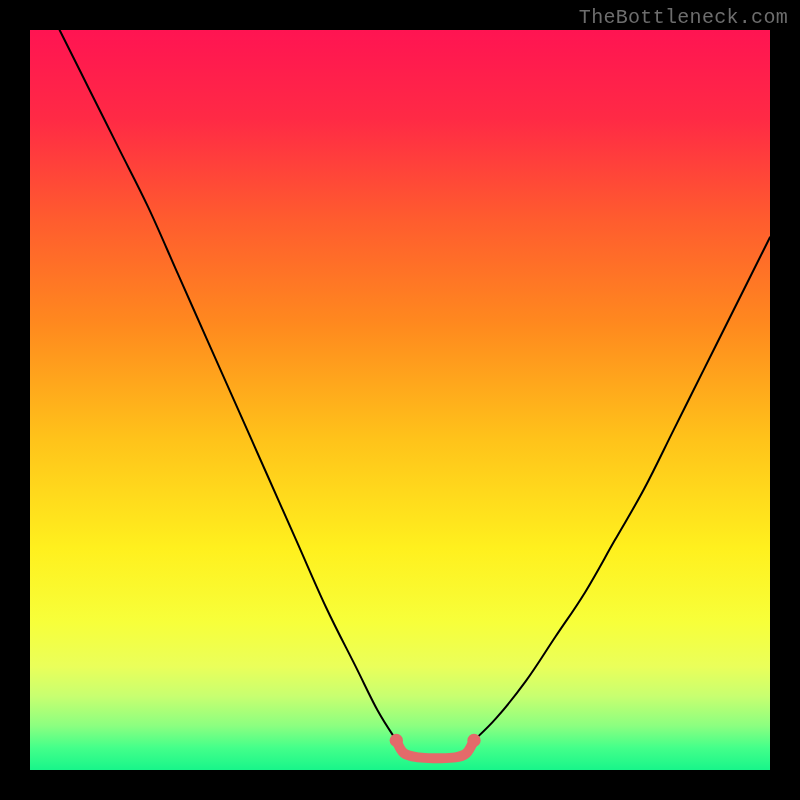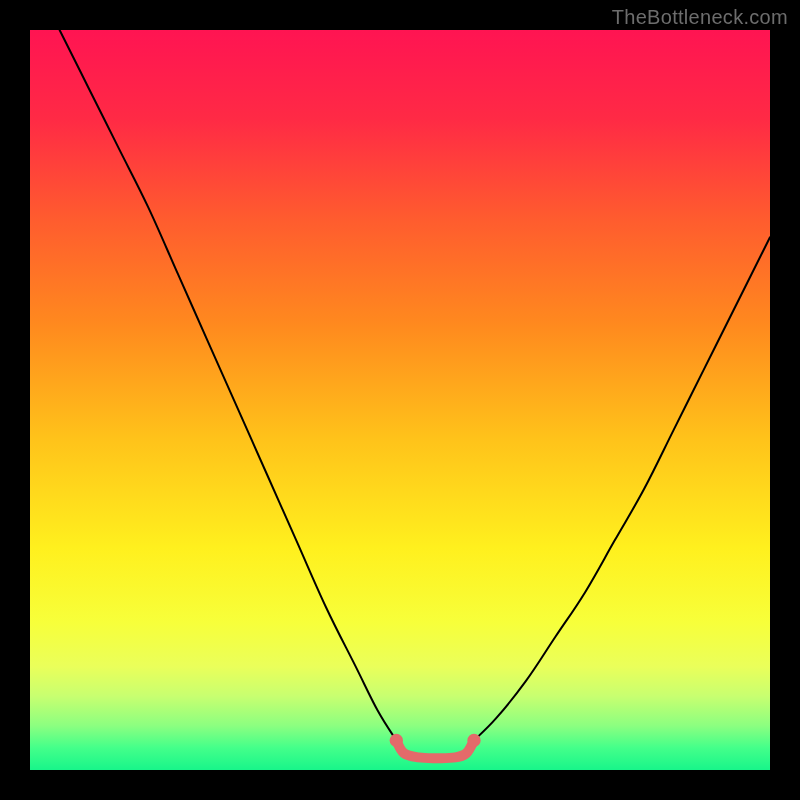--- a/index.html
+++ b/index.html
@@ -33,20 +33,21 @@
     height: 740px;
   }
   .watermark {
     position: absolute;
     top: 6px;
     right: 12px;
     color: #6d6d6d;
     font-size: 20px;
     font-weight: 500;
     letter-spacing: 0.3px;
+    font-family: Liberation Mono, monospace;
   }
 </style>
 </head>
 <body>
 
 <div class="outer">
   <div class="watermark">TheBottleneck.com</div>
 
   <div class="plot-area">
     <svg id="chart-svg" viewBox="0 0 740 740" preserveAspectRatio="none">

